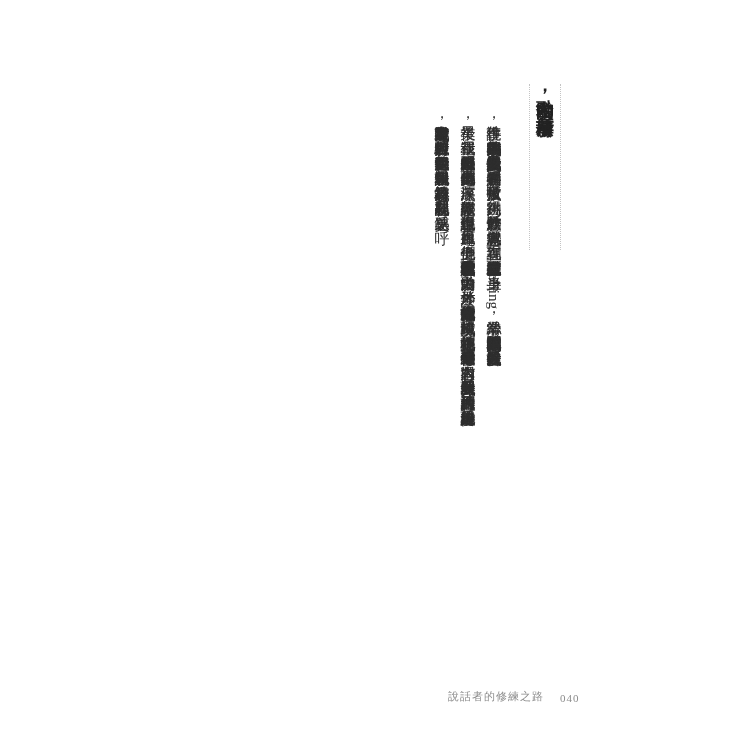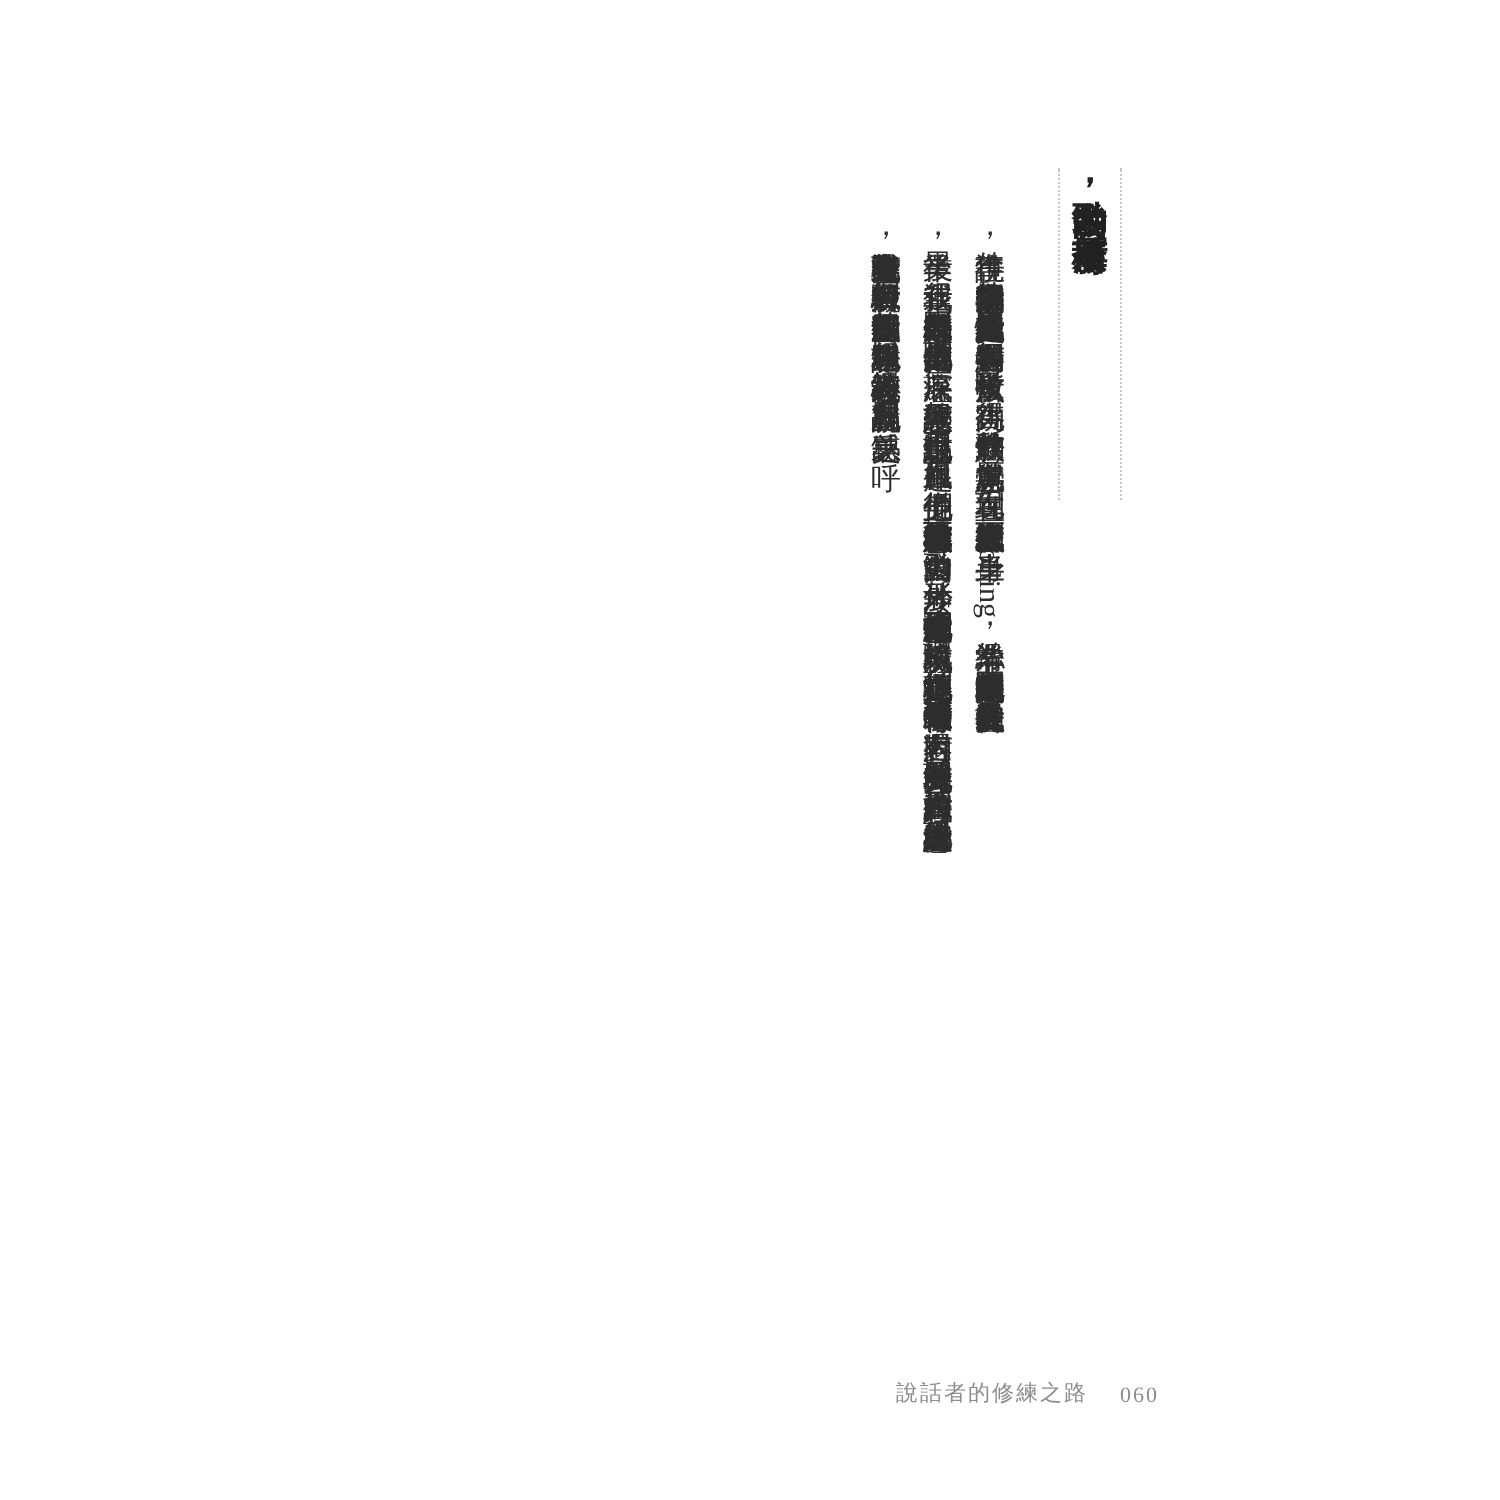--- a/index.html
+++ b/index.html
@@ -67,16 +67,16 @@
     <h1 class="chapter-title">由內發勁，厚積薄發</h1>
     <div class="body-text">
         <p>說件往事，大學時期的我非常熱衷舞蹈，加入土風舞社是我人生最美好的回憶之一。初學者有個共通點，常被「炫技」所吸引，跳得夠高，肢體動作愈外放，感覺就愈厲害。直到現在，看到有人可以把雙腿劈成一條直線，上半身Rolling非常絲滑，或完成一個漂亮的跳躍再瞬間落地定格，我還是會投以欣羨的目光。</p>
         <p>畢業後，我很幸運，曾經跟幾位舞蹈老師學習。他們都是頂尖舞團出身，底蘊深厚，教學態度嚴謹，但上課一點也不嚴肅，而且很風趣。從他們身上，我發現愈專業的表演工作者往往愈是厚積而薄發，力道由內發勁，才形於外。他們不會無緣無故就來一招「金蛇狂舞」，或無視環境風險，把頭倒立在地板上旋轉。每個動作背後不僅經過千錘百鍊，還有對內容、自我及受眾的充分理解，再用自己的方式詮釋，最終呈現出迷人的身段姿態。</p>
         <p>雖然我沒有走上職業舞者之路，但所有習舞觀舞經驗，仍對我產生深遠的影響。口語表達和跳舞很相似，疏於鍛鍊身體核心，四肢就容易亂晃，缺乏美感，呼</p>
       </div>
   </div>
 
   <div class="footer">
     <span>說話者的修練之路</span>
-    <span>060</span>
+    <span>040</span>
   </div>
 
 </div>
 
 </body></html>

